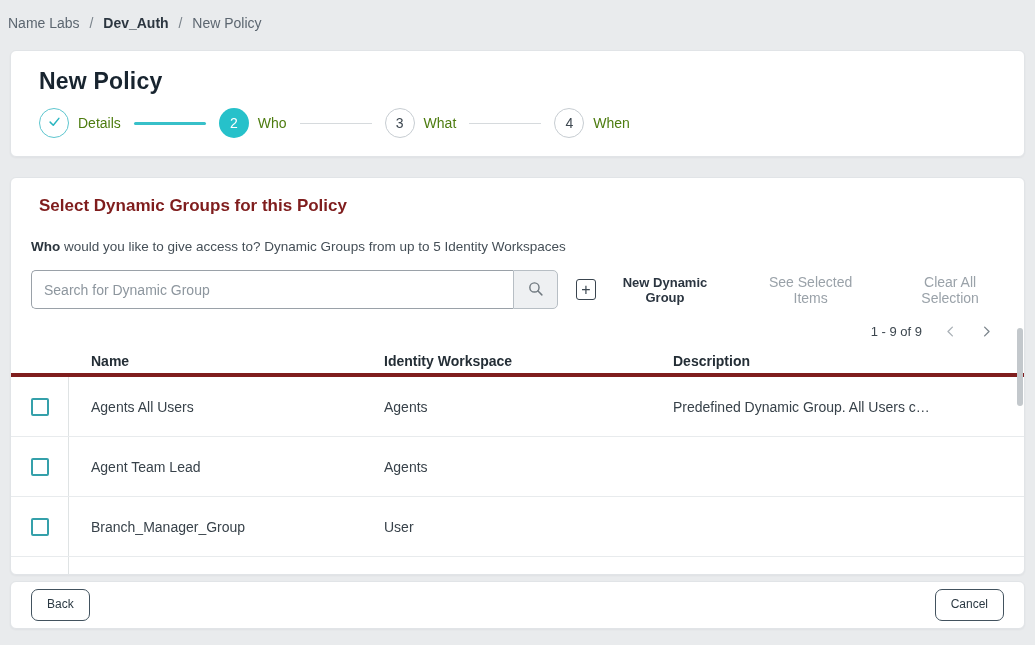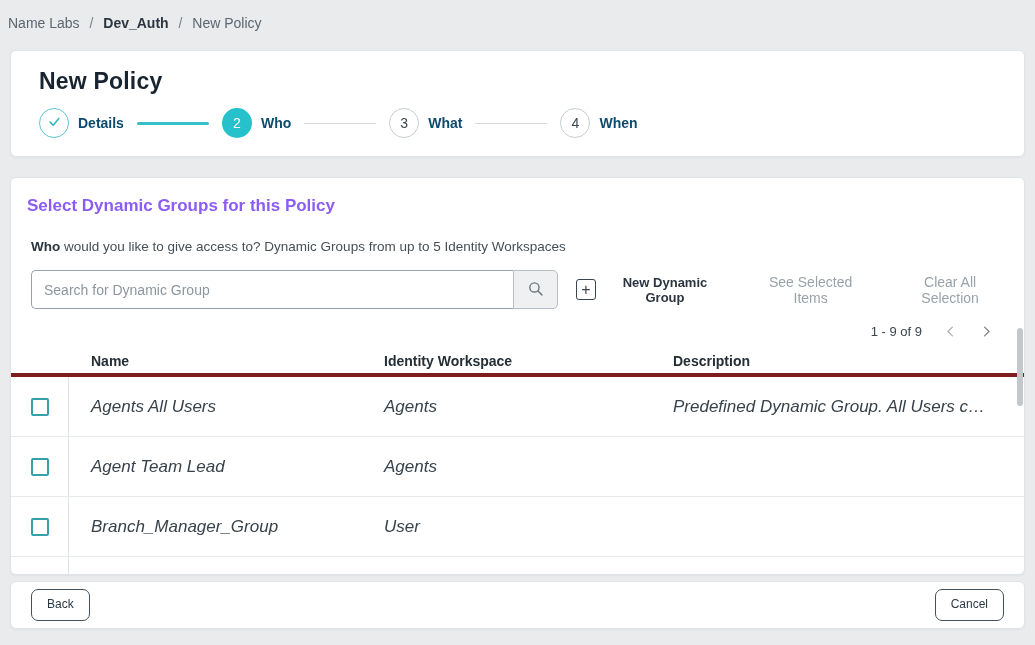--- a/index.html
+++ b/index.html
@@ -32,29 +32,29 @@
   .stepper { display: flex; align-items: center; margin-top: 13px; }
   .step { display: flex; align-items: center; }
   .step-circle {
     width: 30px; height: 30px; border-radius: 50%;
     display: flex; align-items: center; justify-content: center;
     font-size: 14px; font-weight: 500; flex: none;
   }
   .step-complete .step-circle { border: 1.5px solid #5ec6cf; background: #fff; }
   .step-active .step-circle { background: #26c1ca; color: #ffffff; }
   .step-upcoming .step-circle { border: 1px solid #c7cdd2; background: #fff; color: #3d4750; }
-  .step-label { margin-left: 9px; font-size: 14px; color: #0c4a6e; font-weight: 700; }
+  .step-label { margin-left: 9px; font-size: 14px; color: #4d7c0f; font-weight: 400; }
   .connector { width: 72px; margin: 0 13px; flex: none; }
   .connector-done { height: 3px; border-radius: 2px; background: #38c0c9; }
   .connector-todo { height: 1px; background: #d6dadd; }
 
   
   .content-card { margin-top: 20px; position: relative; overflow: hidden; height: 398px; }
   .content-inner { padding: 18px 0 0 0; }
-  .section-heading { font-size: 17px; font-weight: 700; color: #8b5cf6; padding: 0 16px; }
+  .section-heading { font-size: 17px; font-weight: 700; color: #7f1d1d; padding: 0 28px; }
   .section-sub { font-size: 13.5px; color: #454f57; margin-top: 23px; padding: 0 20px; }
   .section-sub b { color: #2b353e; }
 
   
   .toolbar { display: flex; align-items: center; margin-top: 16px; padding: 0 20px; }
   .search-group { display: flex; flex: none; }
   .search-input {
     width: 482px; height: 39px;
     border: 1px solid #9aa1a8; border-right: none;
     border-radius: 5px 0 0 5px;
@@ -93,21 +93,21 @@
   .page-btn svg { display: block; }
 
   
   .table { margin-top: 9px; }
   .thead, .trow { display: grid; grid-template-columns: 58px 293px 289px 1fr; align-items: center; }
   .thead { height: 29px; border-bottom: 4px solid #7f1d1d; }
   .th { font-size: 14px; font-weight: 700; color: #242e36; padding-left: 22px; }
   .trow { height: 60px; border-bottom: 1px solid #e8ebed; }
   .trow:last-child { border-bottom: none; }
   .trow.partial { height: 17px; border-bottom: none; }
-  .td { font-size: 17px; color: #38424a; padding-left: 22px; overflow: hidden; white-space: nowrap; font-style: italic; }
+  .td { font-size: 14px; color: #38424a; padding-left: 22px; overflow: hidden; white-space: nowrap; }
   .cb-cell { height: 100%; display: flex; align-items: center; justify-content: center; border-right: 1px solid #dfe3e4; padding-left: 0; }
   .checkbox {
     width: 18px; height: 18px; border: 2px solid #35a0aa; border-radius: 2px;
     background: #fff; cursor: pointer; flex: none;
   }
 
   
   .scroll-thumb {
     position: absolute; right: 1px; top: 150px;
     width: 6px; height: 78px; border-radius: 3px;

